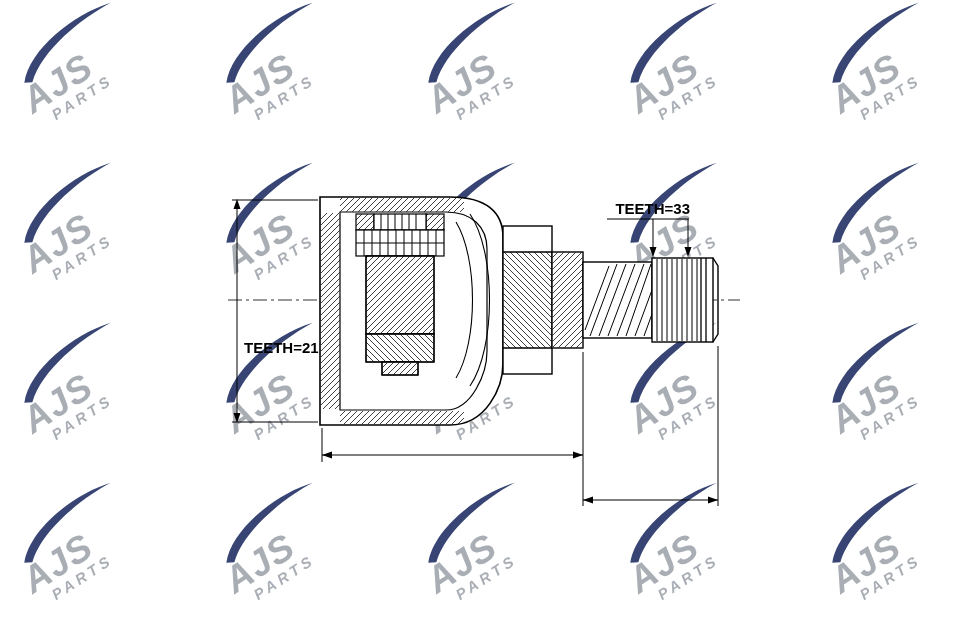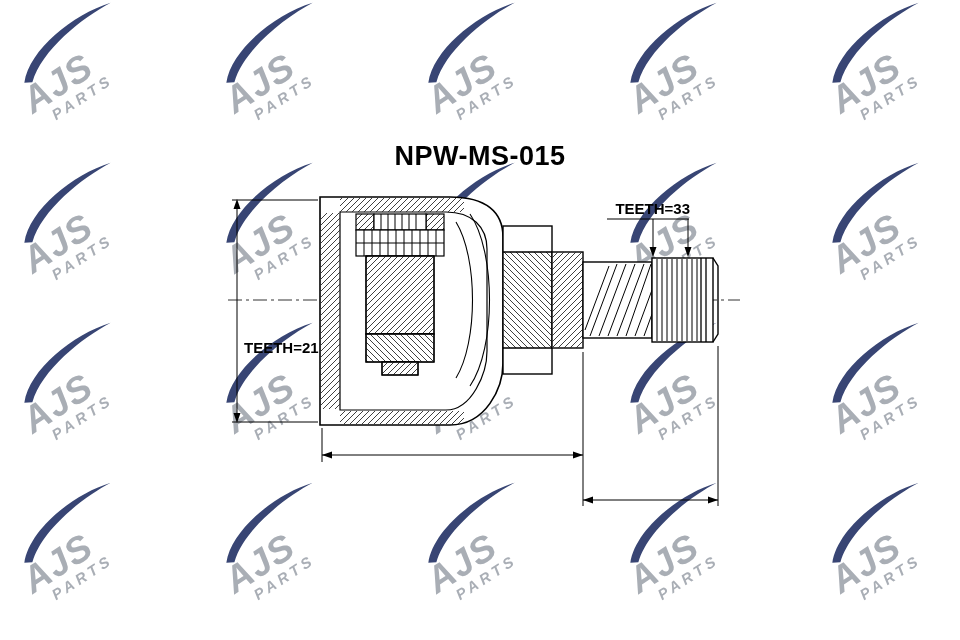--- a/index.html
+++ b/index.html
@@ -267,17 +267,16 @@
     </g>
 
     <g stroke="#000" stroke-width="1">
       <path d="M718,346 V506"></path>
       <path d="M583,500 H718"></path>
       <polygon points="583,500 593,496.5 593,503.5" fill="#000" stroke="none"></polygon>
       <polygon points="718,500 708,496.5 708,503.5" fill="#000" stroke="none"></polygon>
     </g>
   </svg>
 
-  <div class="title">NPW-MS-015</div>
   <div class="teeth-label teeth-left">TEETH=21</div>
   <div class="teeth-label teeth-right">TEETH=33</div>
 
 </div>
 
 </body></html>

